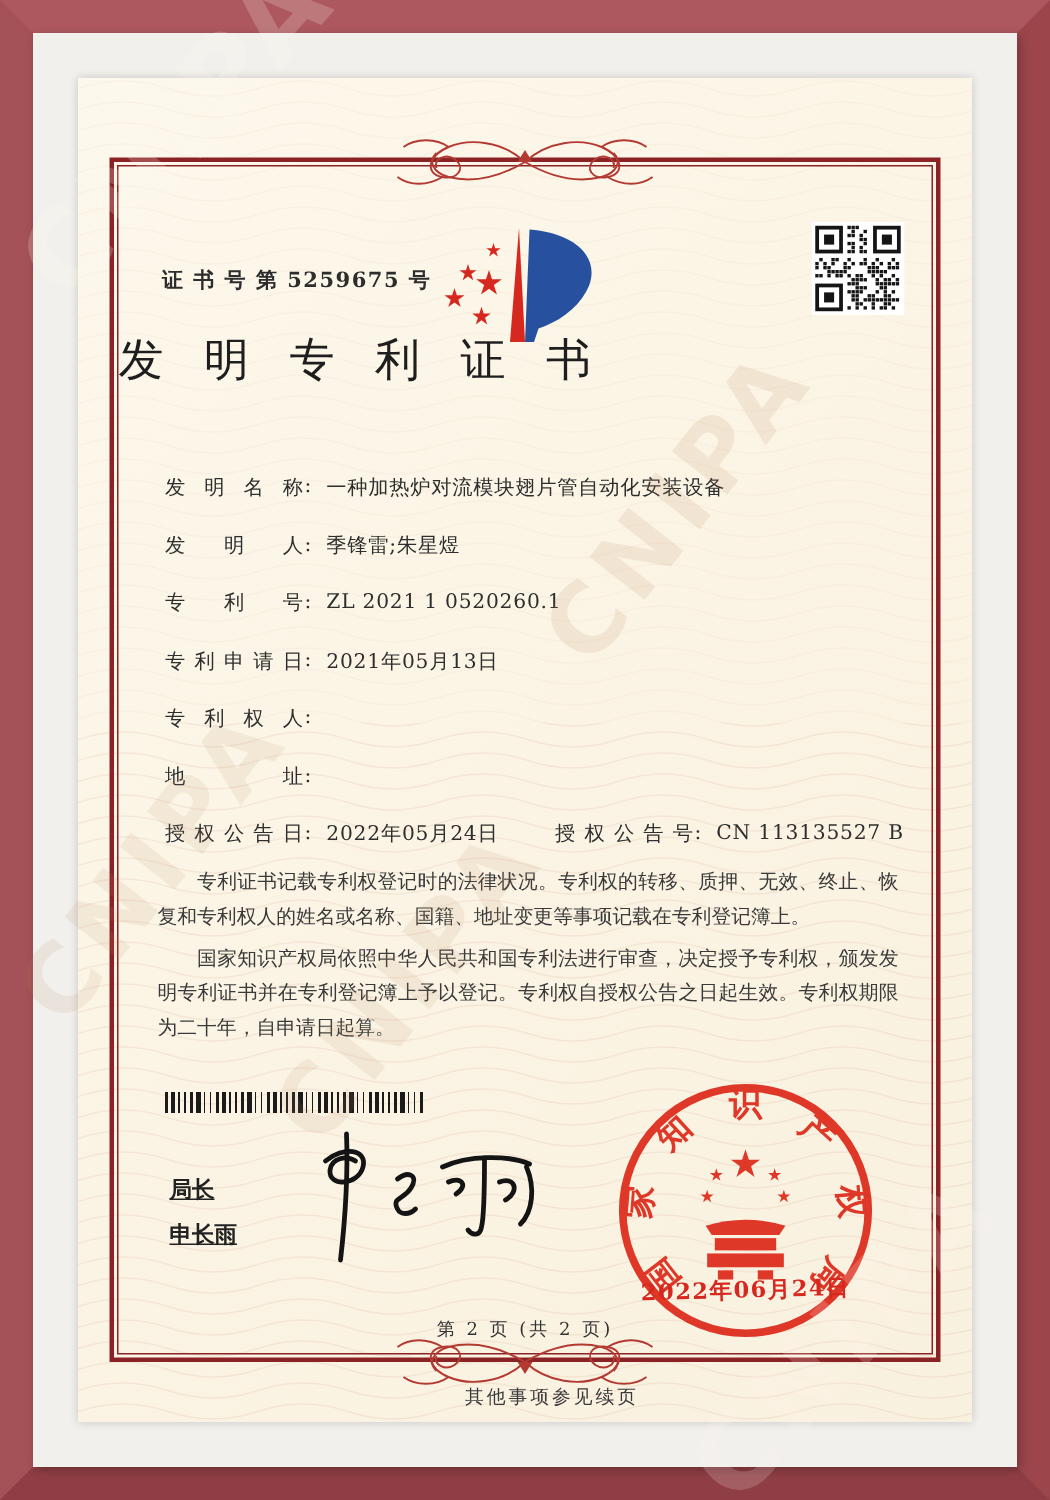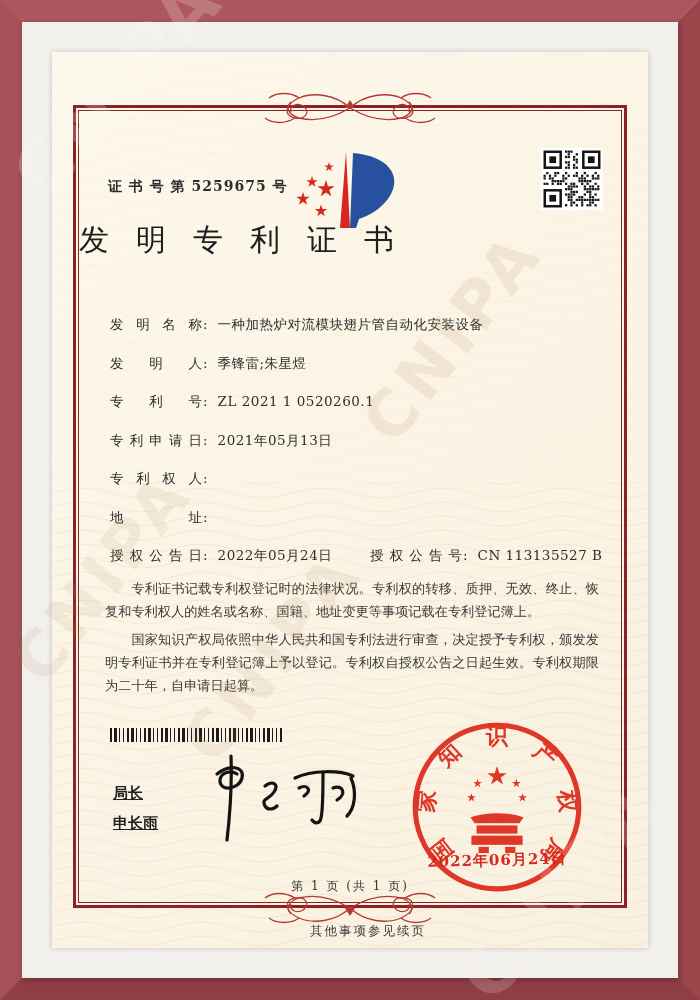--- a/index.html
+++ b/index.html
@@ -382,21 +382,21 @@
             <path transform="translate(113,79) scale(4.5)" d="M0,-1 L0.224,-0.309 0.951,-0.309 0.363,0.118 0.588,0.809 0,0.382 -0.588,0.809 -0.363,0.118 -0.951,-0.309 -0.224,-0.309 Z"></path>
             <path d="M62,98 Q88,90 114,98 L110,104 L66,104 Z"></path>
             <rect x="68" y="106" width="40" height="8"></rect>
             <rect x="63" y="116" width="50" height="9"></rect>
             <rect x="70" y="127" width="10" height="6"></rect>
             <rect x="96" y="127" width="10" height="6"></rect>
           </g>
         </svg>
         <div class="seal-date">2022年06月24日</div>
 
-        <div class="page-footer">第 1 页 (共 1 页)</div>
+        <div class="page-footer">第 2 页 (共 2 页)</div>
         <div class="cont-note">其他事项参见续页</div>
       </div>
     </div>
   </div>
 
   <div class="wm a">CNIPA</div>
   <div class="wm b">CNIPA</div>
   <div class="wm c">CNIPA</div>
   <div class="wm d">CNIPA</div>
   <div class="wm e">CNIPA</div>

